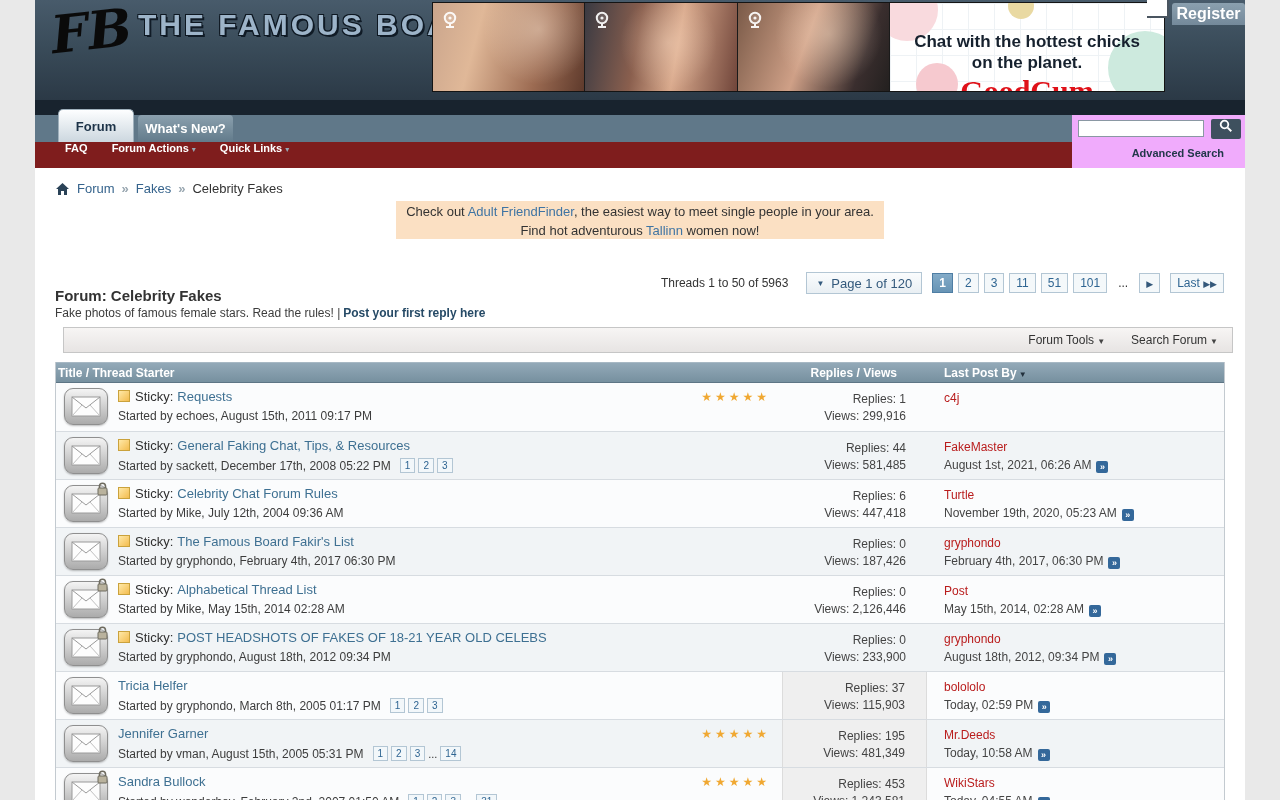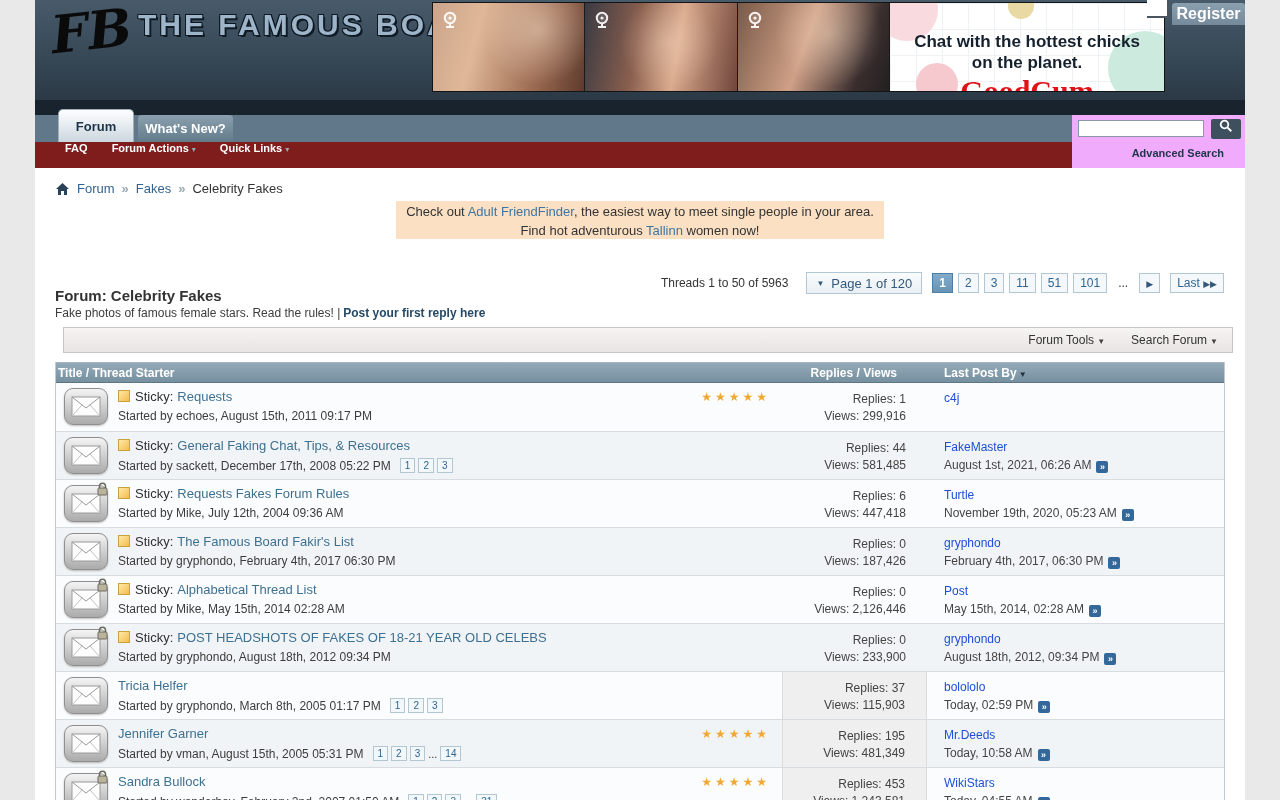--- a/index.html
+++ b/index.html
@@ -138,21 +138,21 @@
   .t-prefix { color:#2f2f2f; margin-right:4px; }
   .t-link { color:#3e7092; text-decoration:none; cursor:pointer; }
   .t-line2 { margin-top:4px; font-size:12px; color:#3c3c3c; white-space:nowrap; }
   .minipages { margin-left:6px; }
   .mp-btn { display:inline-block; border:1px solid #b3c6d4; background:#f2f7fa; color:#2f6592;
     font-size:10px; line-height:13px; padding:0 4px; margin-left:3px; cursor:pointer; vertical-align:1px; }
   .mp-ellipsis { color:#333; margin-left:3px; font-size:11px; }
   .c-replies { width:145px; text-align:right; padding:8px 21px 0 0; font-size:12px; color:#444; line-height:17px; }
   .trow.normal .c-replies { background:#efefef; border-left:1px solid #dcdcdc; border-right:1px solid #dcdcdc; }
   .c-last { width:297px; padding:7px 0 0 17px; font-size:12px; line-height:16px; }
-  .c-last a { color:#1d4ed8; text-decoration:none; cursor:pointer; }
+  .c-last a { color:#b91c1c; text-decoration:none; cursor:pointer; }
   .lp-date { color:#444; margin-top:2px; }
   .lp-go { display:inline-block; width:12px; height:12px; background:#34689a; border-radius:2px;
     color:#fff; font-size:9px; font-weight:bold; line-height:12px; text-align:center;
     margin-left:5px; vertical-align:-1px; cursor:pointer; }
 </style>
 </head>
 <body>
 
 <div id="content">
 
@@ -343,21 +343,21 @@
               </svg>
         <svg class="lock" width="13" height="15" viewBox="0 0 13 15">
                 <path d="M3.5 6 V4.2 a3 3 0 0 1 6 0 V6" fill="none" stroke="#6d6a5e" stroke-width="1.6"></path>
                 <rect x="2" y="6" width="9" height="7" rx="1" fill="#b9b29d" stroke="#6d6a5e"></rect>
               </svg>
       </div>
     </div>
     <div class="c-title">
 
       <div class="t-line1">
-        <span class="note"></span><span class="t-prefix">Sticky:</span><a class="t-link">Requests Fakes Forum Rules</a>
+        <span class="note"></span><span class="t-prefix">Sticky:</span><a class="t-link">Celebrity Chat Forum Rules</a>
       </div>
       <div class="t-line2">
         <span>Started by Mike, July 12th, 2004 09:36 AM</span><span class="minipages"></span>
       </div>
     </div>
     <div class="c-replies">
       <div>Replies: 6</div>
       <div>Views: 447,418</div>
     </div>
     <div class="c-last">

